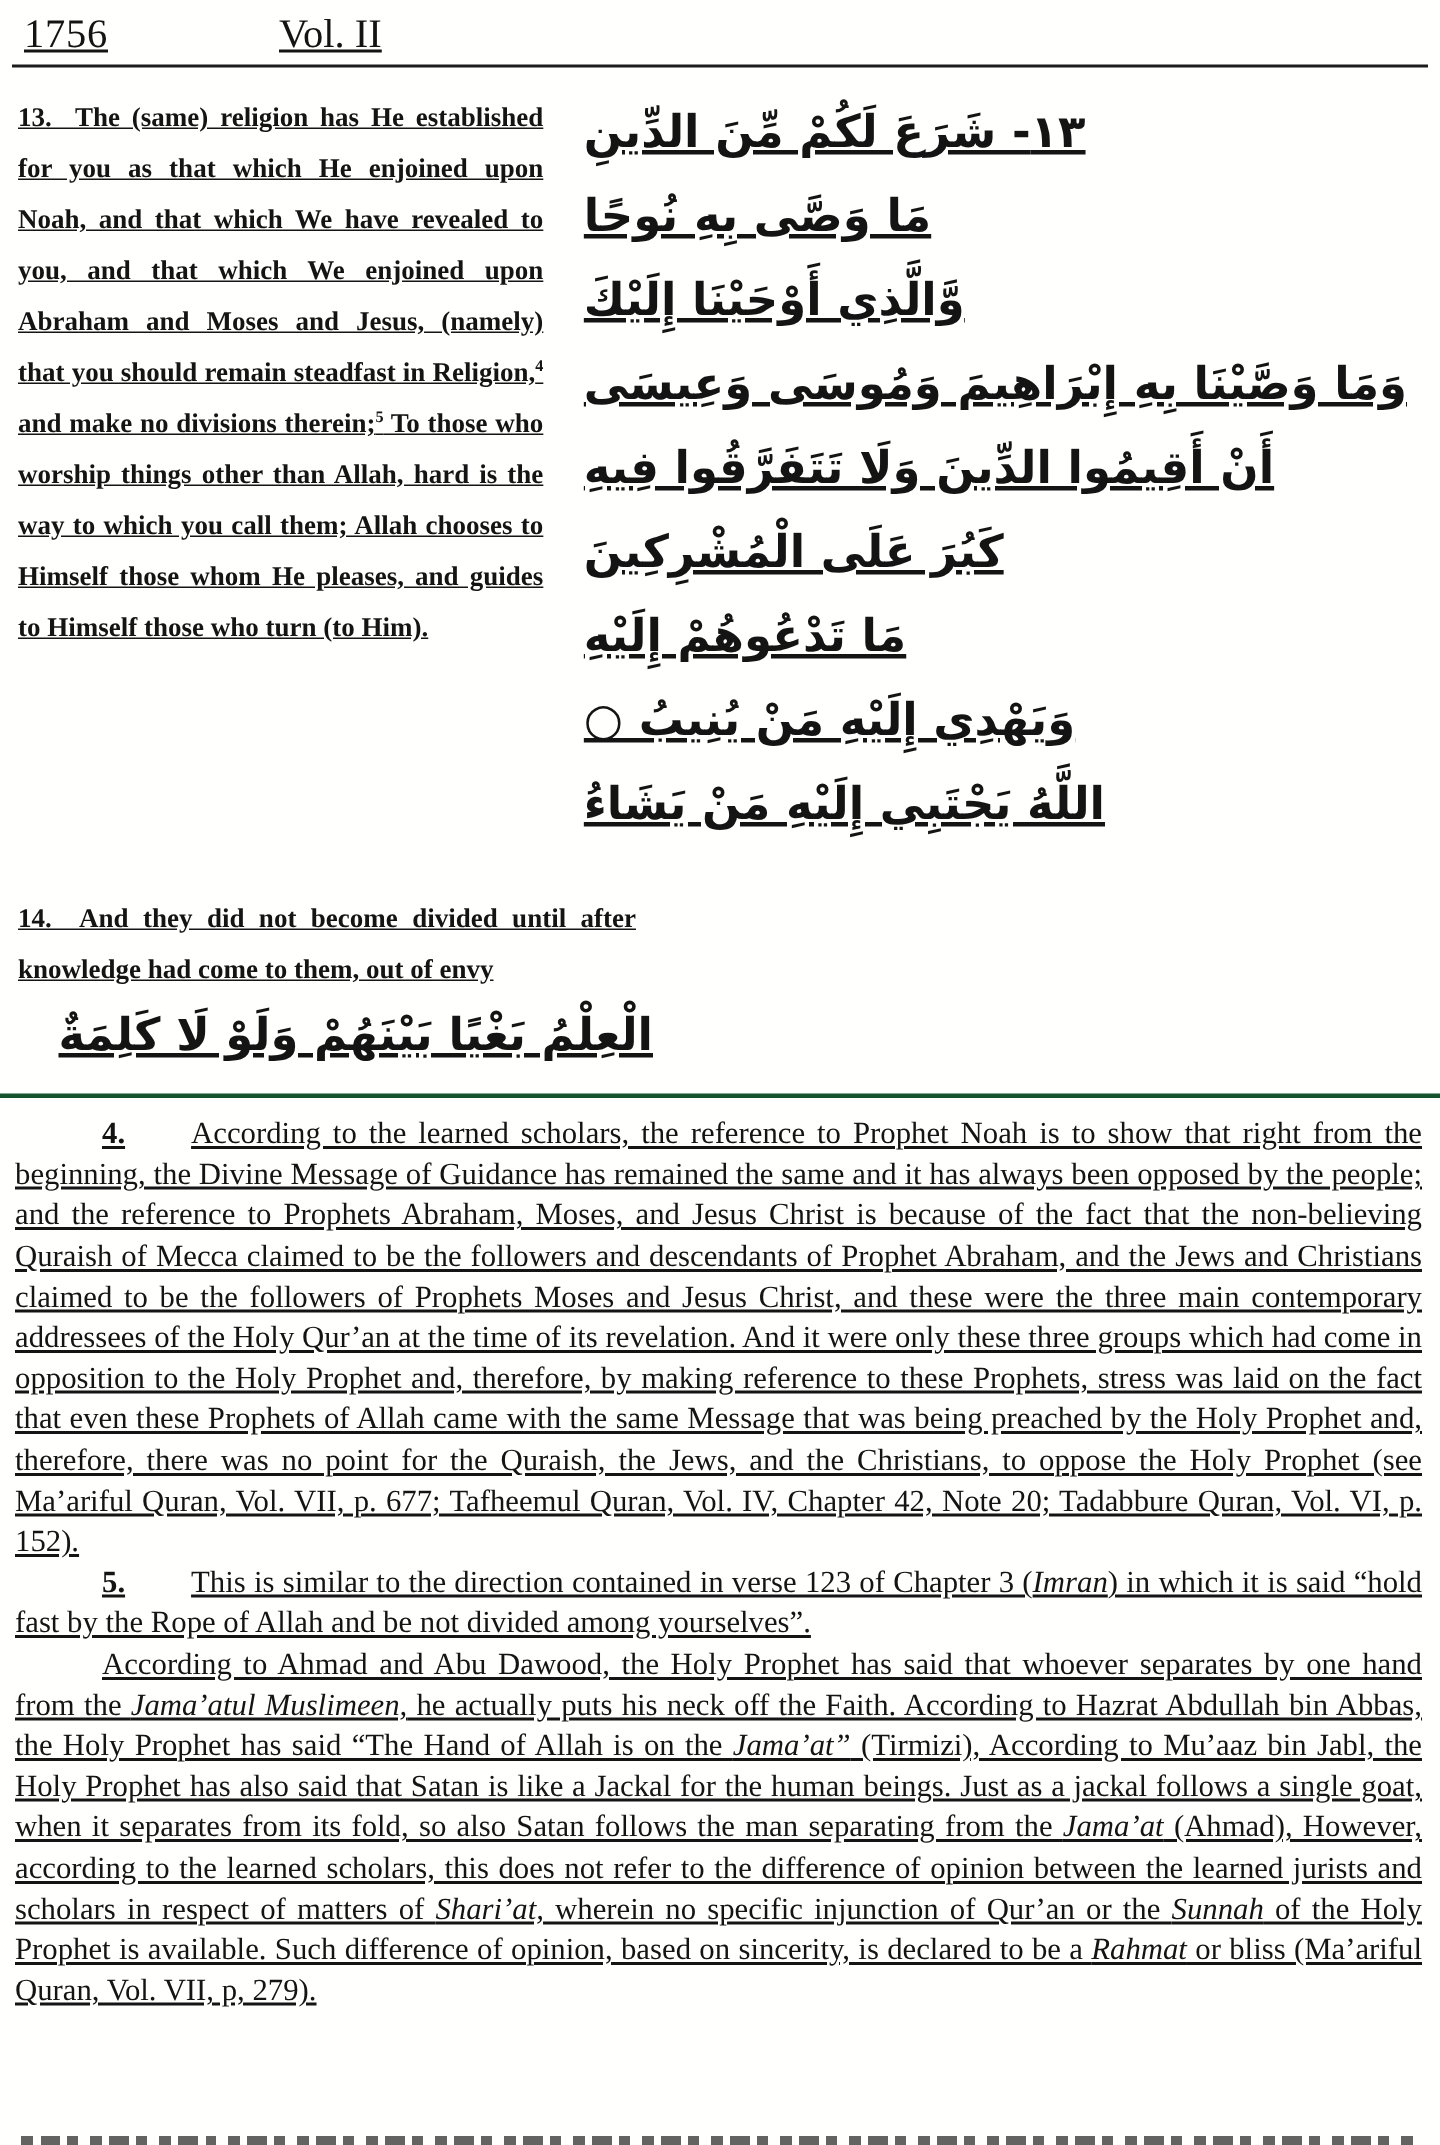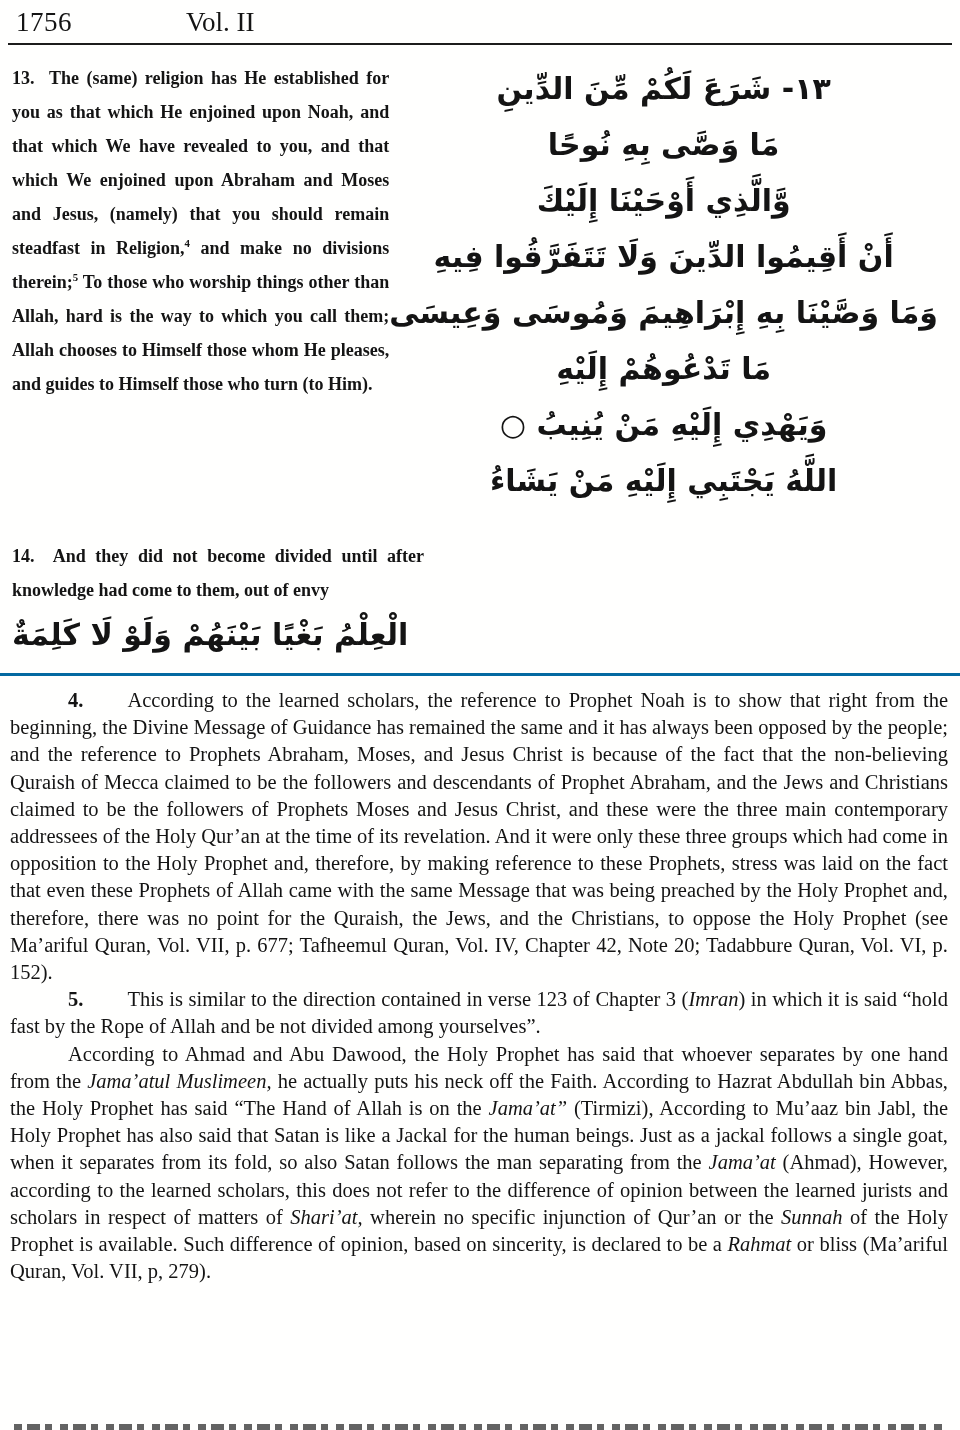--- a/index.html
+++ b/index.html
@@ -5,20 +5,21 @@
   * { margin:0; padding:0; box-sizing:border-box; }
   html,body { background:#ffffff; }
   .page {
     position:relative;
     width:960px; height:1430px;
     margin:0 auto;
     background:#fffffe;
     color:#141414;
     font-family:"Liberation Serif","DejaVu Serif",serif;
     overflow:hidden;
+    text-decoration:underline;
   }
   
   .header {
     display:flex; align-items:baseline;
     padding:7px 20px 4px 16px;
   }
   .page-number { width:170px; font-size:27px; letter-spacing:.5px; }
   .book-title { flex:1; text-align:center; font-style:italic; font-size:28px; letter-spacing:.5px; }
   .volume { width:170px; font-size:27px; }
   .header-rule { border:none; border-top:2px solid #1c1c1c; margin:1px 8px 0 8px; }
@@ -30,33 +31,34 @@
   .english {
     width:412px;
     font-weight:bold;
     font-size:18px;
     line-height:34px;
     text-align:justify;
   }
   .arabic {
     flex:1;
     direction:rtl;
-    text-align:center;
+    text-align:left;
     font-family:"DejaVu Sans",sans-serif;
     font-weight:bold;
     font-size:30px;
     padding-right:6px;
+    margin-left:27px;
   }
   .arabic-line { line-height:56px; white-space:nowrap; }
   .sup { vertical-align:super; font-size:60%; line-height:0; }
 
   
   .footnote-section {
     margin:10px 0 0 0;
-    border-top:3px solid #0369a1;
+    border-top:3px solid #14532d;
     padding:11px 12px 0 10px;
   }
   .fn {
     font-size:20.5px;
     line-height:27.2px;
     text-align:justify;
     text-indent:58px;
   }
   .fn-num { font-weight:bold; }
   .fn-gap { display:inline-block; width:44px; }
@@ -84,22 +86,23 @@
   <hr class="header-rule">
 
   <div class="content">
 
     <div class="verse-row">
       <p class="english"><span>13.&nbsp; The (same) religion has He established for you as that which He enjoined upon Noah, and that which We have revealed to you, and that which We enjoined upon Abraham and Moses and Jesus, (namely) that you should remain steadfast in Religion,</span><span class="sup">4</span><span> and make no divisions therein;</span><span class="sup">5</span><span> To those who worship things other than Allah, hard is the way to which you call them; Allah chooses to Himself those whom He pleases, and guides to Himself those who turn (to Him).</span></p>
       <div class="arabic">
         <div class="arabic-line">١٣- شَرَعَ لَكُمْ مِّنَ الدِّينِ</div>
         <div class="arabic-line">مَا وَصَّى بِهِ نُوحًا</div>
         <div class="arabic-line">وَّالَّذِي أَوْحَيْنَا إِلَيْكَ</div>
+        <div class="arabic-line">وَمَا وَصَّيْنَا بِهِ إِبْرَاهِيمَ وَمُوسَى وَعِيسَى</div>
         <div class="arabic-line">أَنْ أَقِيمُوا الدِّينَ وَلَا تَتَفَرَّقُوا فِيهِ</div>
-        <div class="arabic-line">وَمَا وَصَّيْنَا بِهِ إِبْرَاهِيمَ وَمُوسَى وَعِيسَى</div>
+        <div class="arabic-line">كَبُرَ عَلَى الْمُشْرِكِينَ</div>
         <div class="arabic-line">مَا تَدْعُوهُمْ إِلَيْهِ</div>
         <div class="arabic-line">وَيَهْدِي إِلَيْهِ مَنْ يُنِيبُ ○</div>
         <div class="arabic-line">اللَّهُ يَجْتَبِي إِلَيْهِ مَنْ يَشَاءُ</div>
       </div>
     </div>
 
     <div class="verse-row second">
       <p class="english"><span>14.&nbsp; And they did not become divided until after knowledge had come to them, out of envy</span></p>
       <div class="arabic">
         <div class="arabic-line">الْعِلْمُ بَغْيًا بَيْنَهُمْ وَلَوْ لَا كَلِمَةٌ</div>

